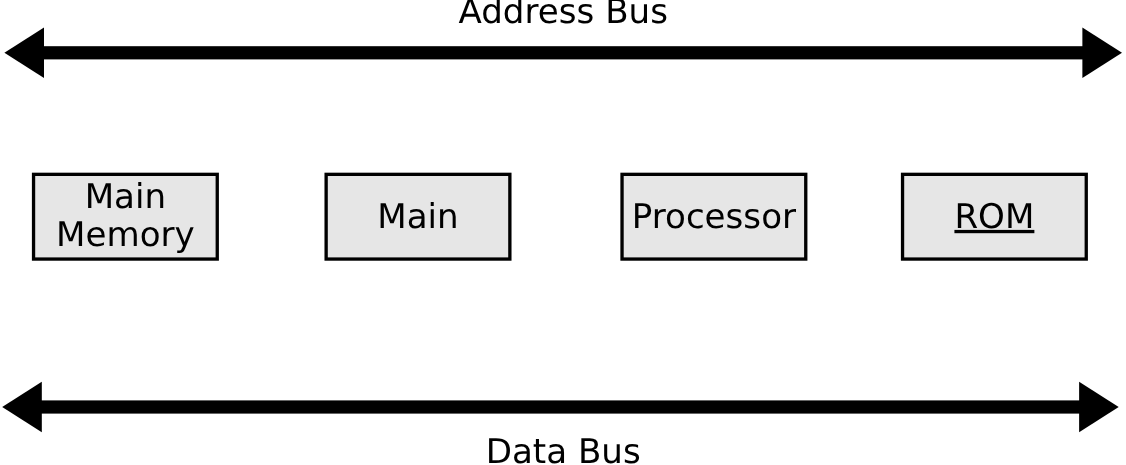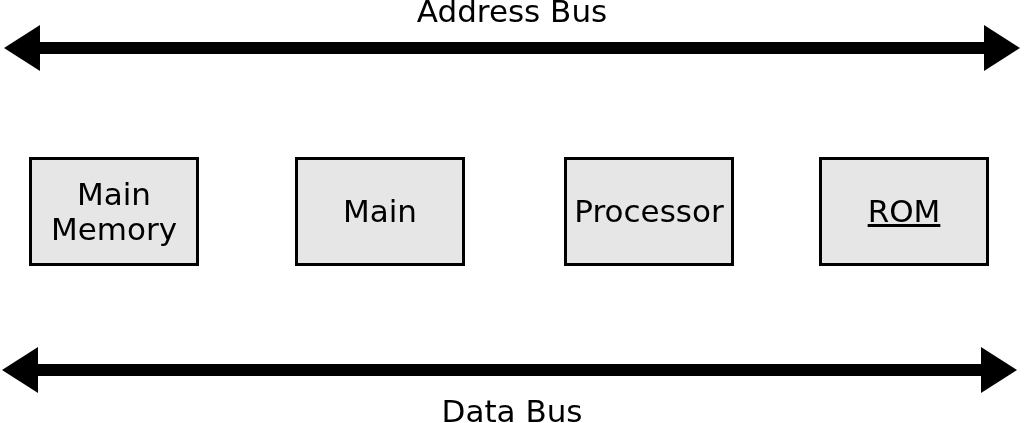--- a/index.html
+++ b/index.html
@@ -50,21 +50,21 @@
 
   
   .arrow.bottom .shaft      { left: 34px; width: 950px; top: 364px; }
   .arrow.bottom .head.left  { left: 2px;   top: 347px; }
   .arrow.bottom .head.right { left: 981px; top: 347px; }
 
   .box {
     position: absolute;
     top: 157px;
     width: 170px;
-    height: 109px;
+    height: 80px;
     box-sizing: border-box;
     background: var(--box-fill, #e6e6e6);
     border: 3px solid var(--box-border, #000000);
     display: flex;
     align-items: center;
     justify-content: center;
     text-align: center;
     font-size: 31px;
     line-height: 35px;
   }

